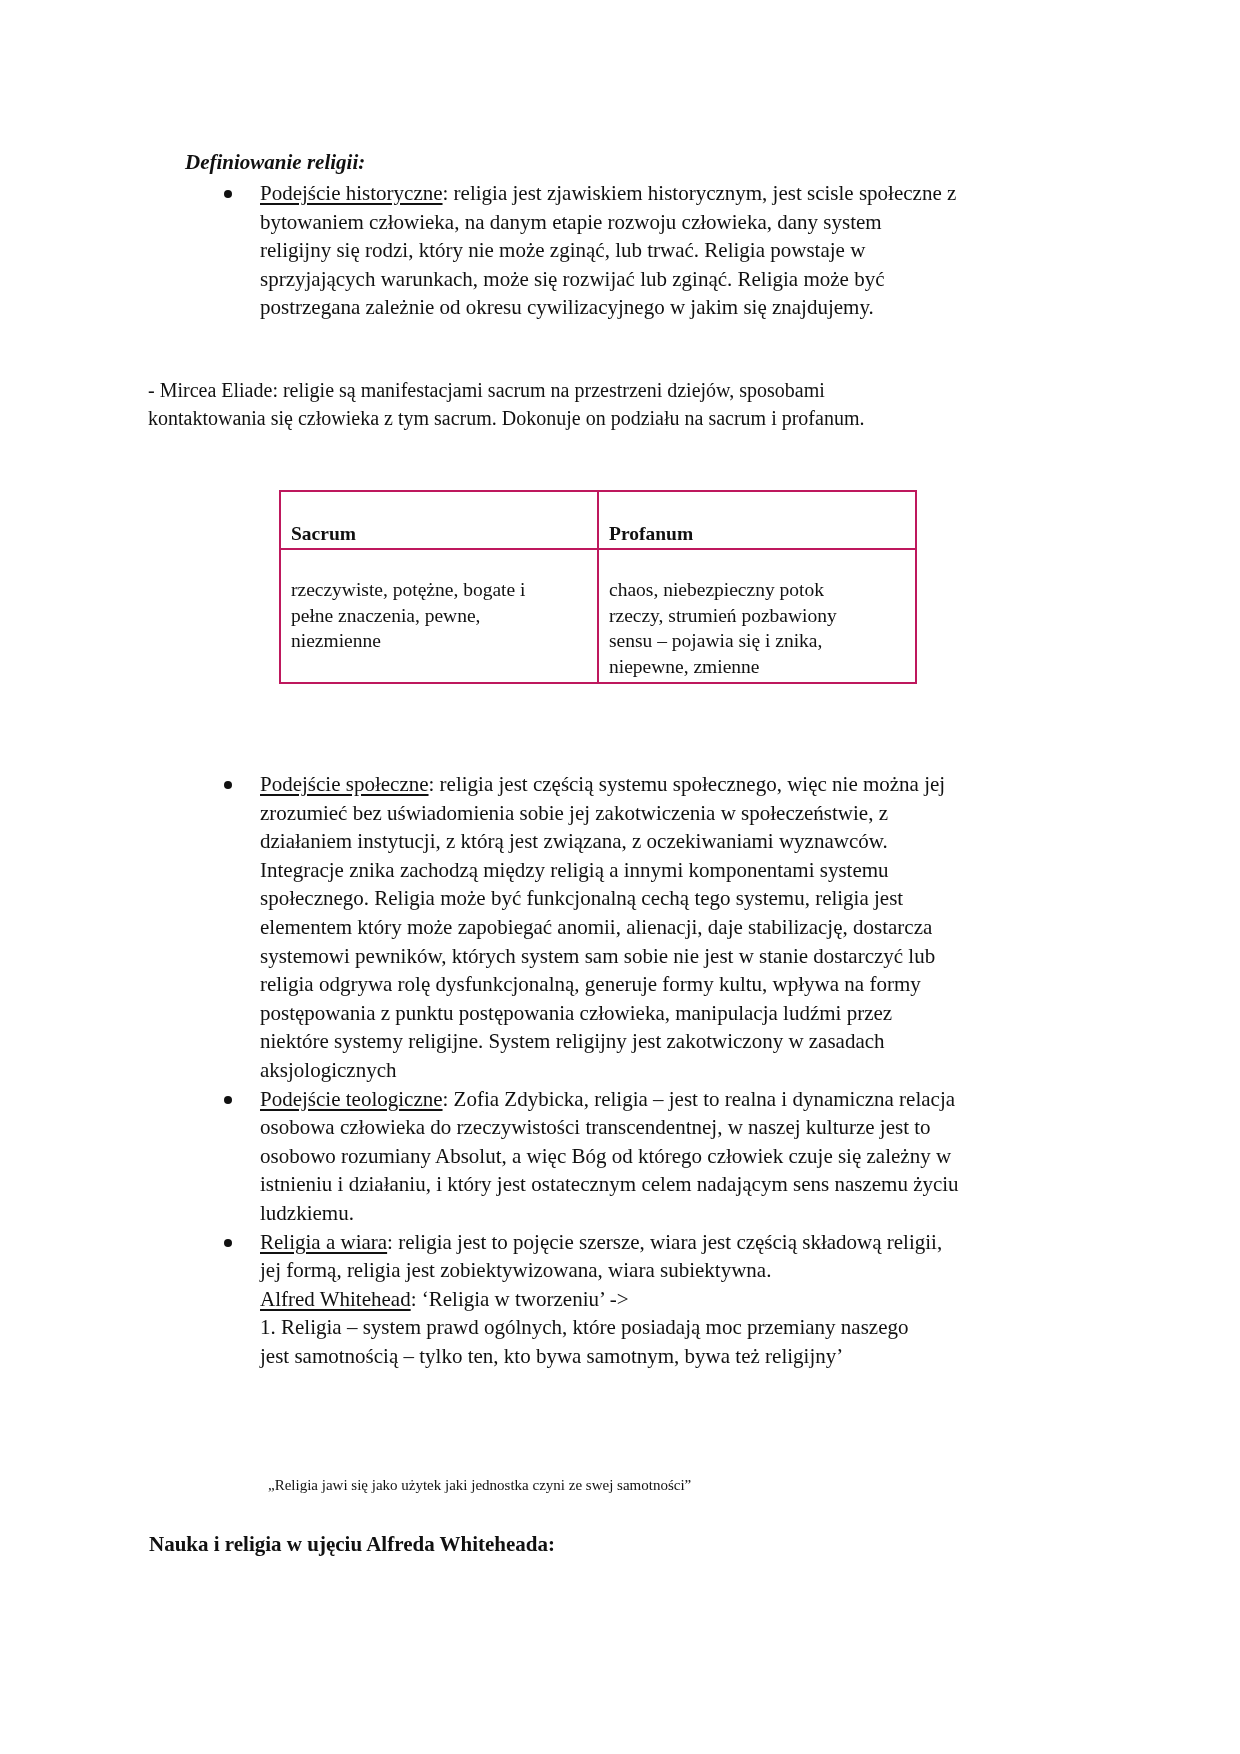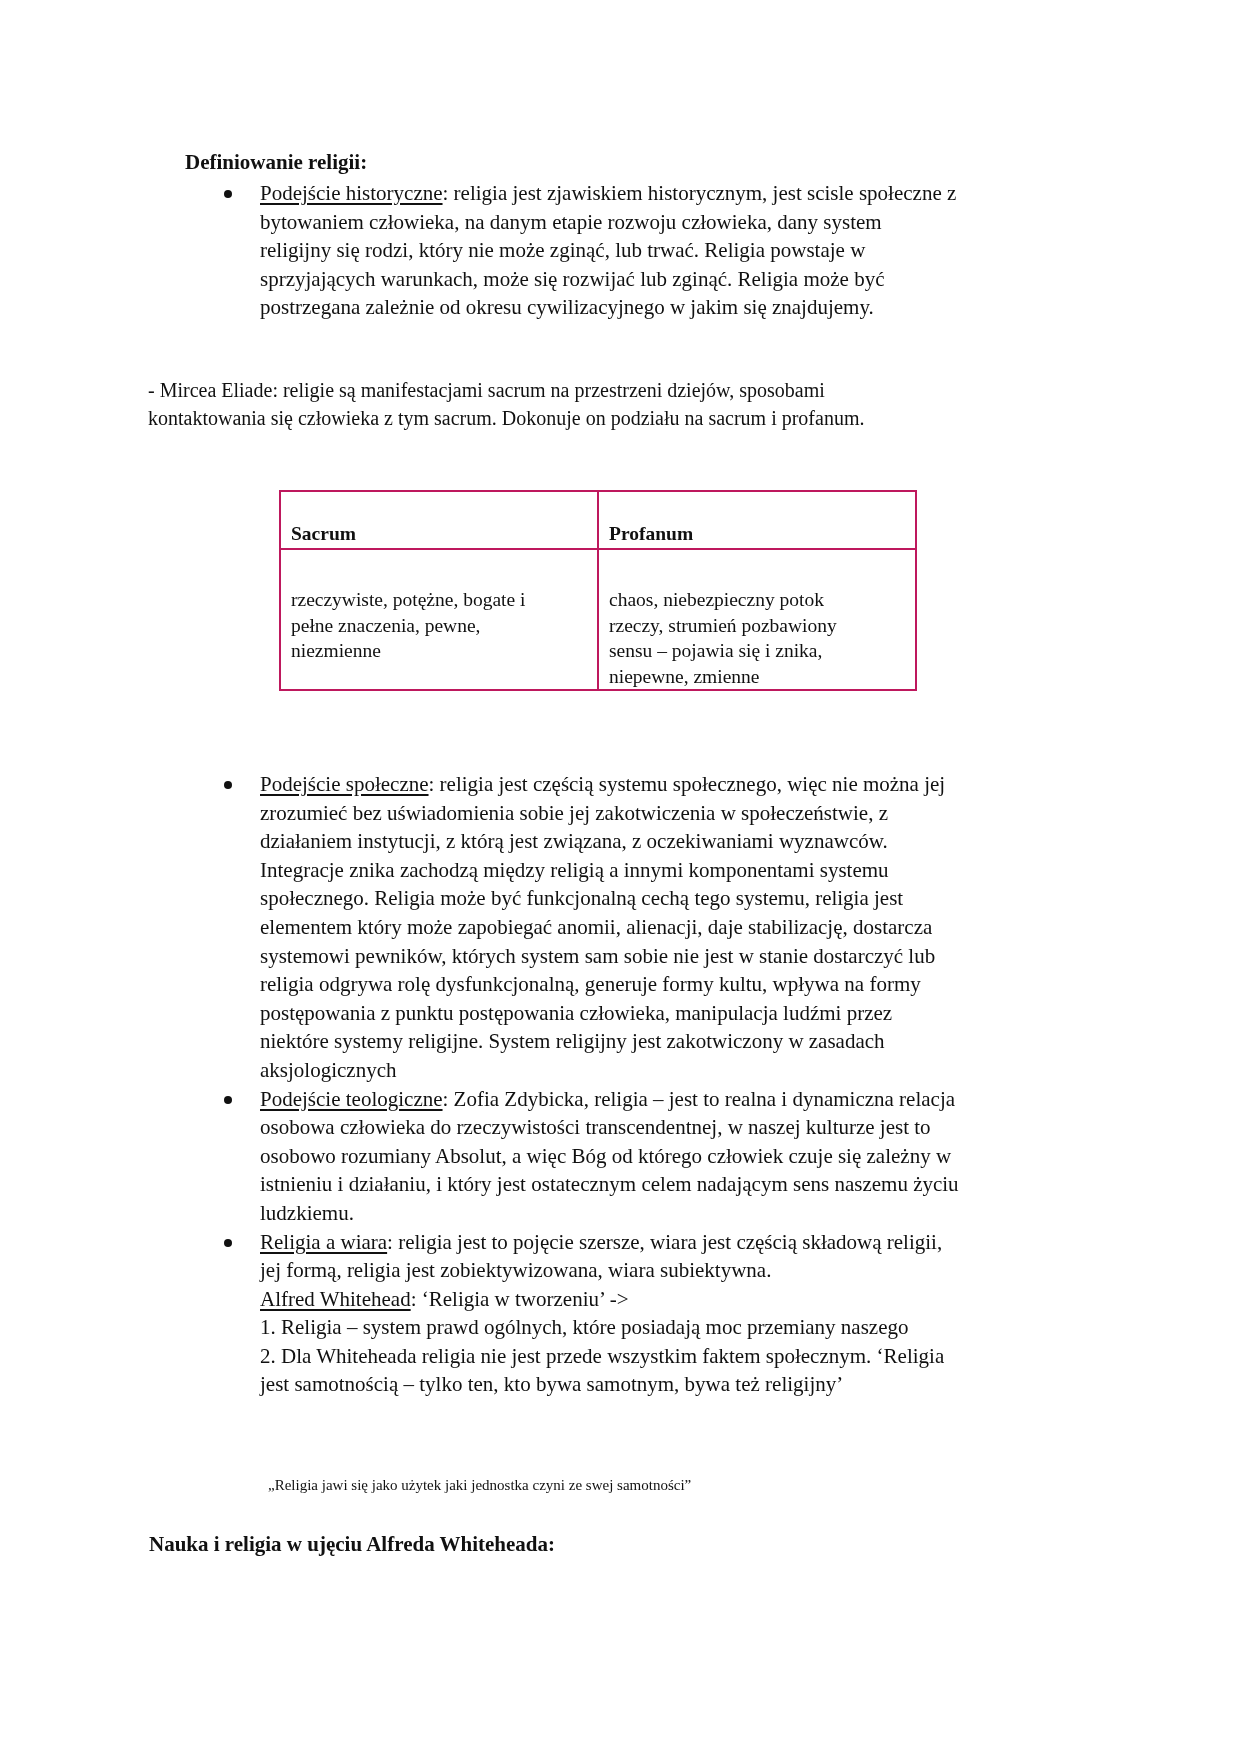--- a/index.html
+++ b/index.html
@@ -73,29 +73,29 @@
     }
     table.sp th {
       height: 54px;
       vertical-align: bottom;
       padding-bottom: 2px;
       font-weight: bold;
       width: 50%;
     }
     table.sp td {
       height: 134px;
-      padding-top: 37px;
+      padding-top: 27px;
       box-sizing: border-box;
     }
     .cell-line { display: block; white-space: nowrap; }
   </style>
 </head>
 <body>
 
-<div class="abs heading" style="left:185px; top:148px;">Definiowanie religii:</div>
+<div class="abs heading" style="left:185px; top:148px;font-style:italic;">Definiowanie religii:</div>
 
 <ul class="abs bullet-list" style="top:179px;">
   <li class="bullet-item">
     <span class="bullet-dot"></span>
     <span class="line"><span class="u">Podejście historyczne</span><span>: religia jest zjawiskiem historycznym, jest scisle społeczne z</span></span>
     <span class="line">bytowaniem człowieka,  na danym etapie rozwoju człowieka, dany system</span>
     <span class="line">religijny się rodzi, który nie może zginąć, lub trwać. Religia powstaje w</span>
     <span class="line">sprzyjających warunkach, może się rozwijać lub zginąć. Religia może być</span>
     <span class="line">postrzegana zależnie od okresu cywilizacyjnego w jakim się znajdujemy.</span>
   </li>
@@ -152,20 +152,19 @@
     <span class="line">osobowo rozumiany Absolut, a więc Bóg od którego człowiek czuje się zależny w</span>
     <span class="line">istnieniu i działaniu, i który jest ostatecznym celem nadającym sens naszemu życiu</span>
     <span class="line">ludzkiemu.</span>
   </li>
   <li class="bullet-item">
     <span class="bullet-dot"></span>
     <span class="line"><span class="u">Religia a wiara</span><span>: religia jest to pojęcie szersze, wiara jest częścią składową religii,</span></span>
     <span class="line">jej formą, religia jest zobiektywizowana, wiara subiektywna.</span>
     <span class="line"><span class="u">Alfred Whitehead</span><span>: ‘Religia w tworzeniu’ -&gt;</span></span>
     <span class="line">1. Religia – system prawd ogólnych, które posiadają moc przemiany naszego</span>
-    <span class="line">2. Dla Whiteheada religia nie jest przede wszystkim faktem społecznym. ‘Religia</span>
     <span class="line">jest samotnością – tylko ten, kto bywa samotnym, bywa też religijny’</span>
   </li>
 </ul>
 
 <div class="abs para" style="left:268px; top:1471px; white-space:nowrap;">„Religia jawi się jako użytek jaki jednostka czyni ze swej samotności”</div>
 
 <div class="abs heading" style="left:149px; top:1530px;">Nauka i religia w ujęciu Alfreda Whiteheada:</div>
 
 </body></html>

